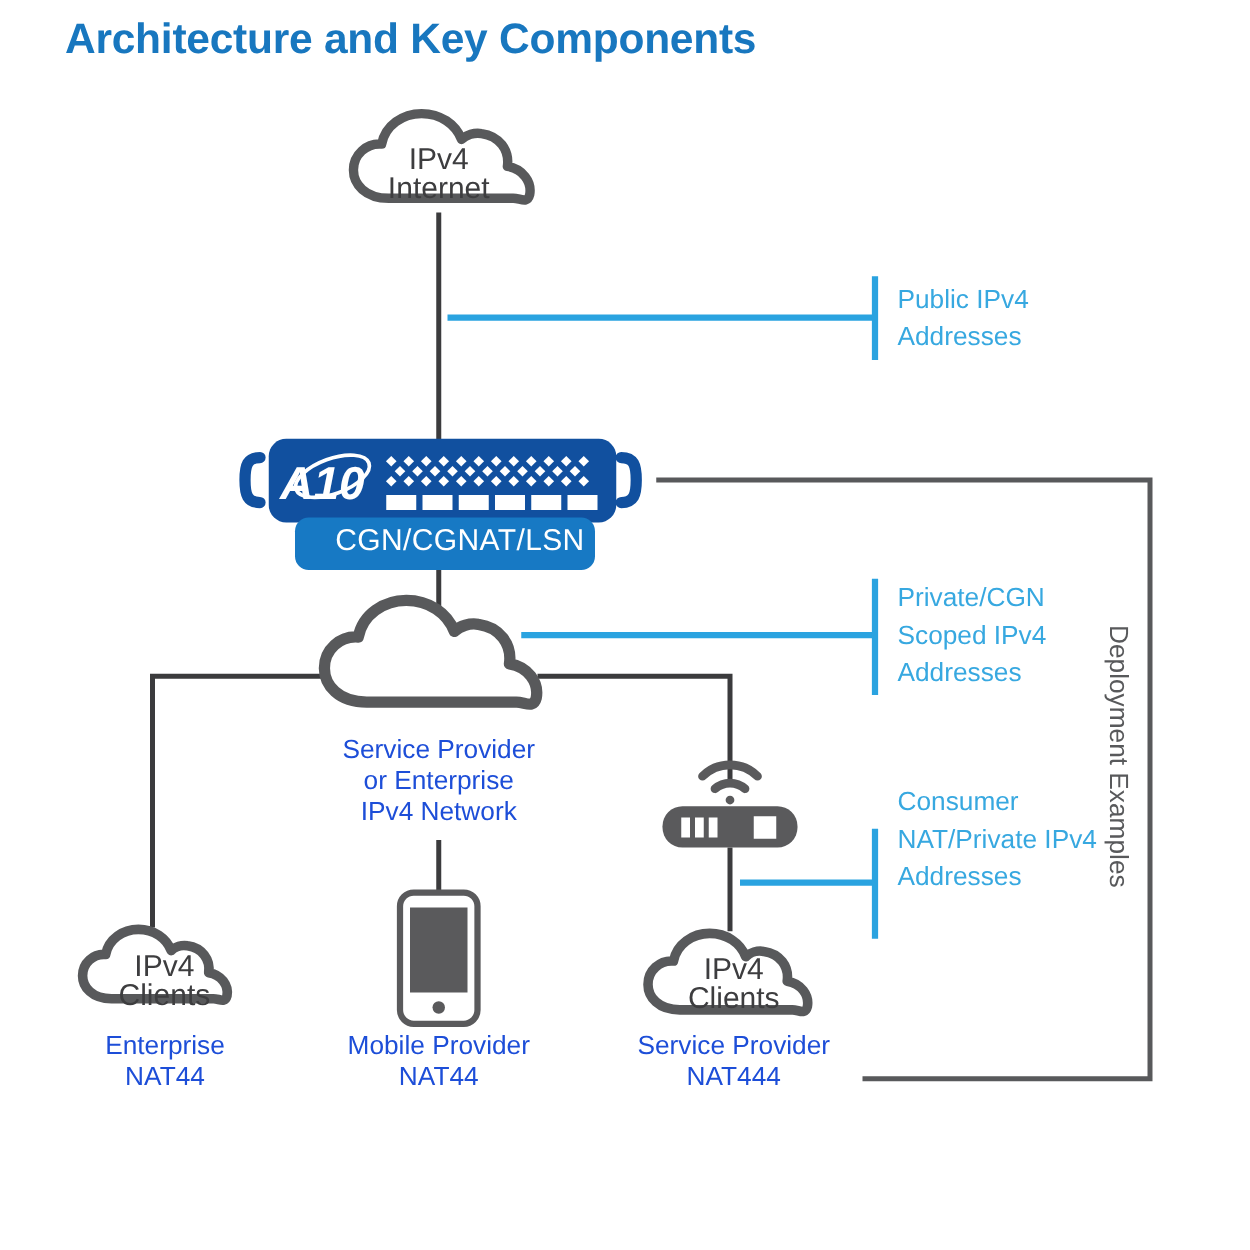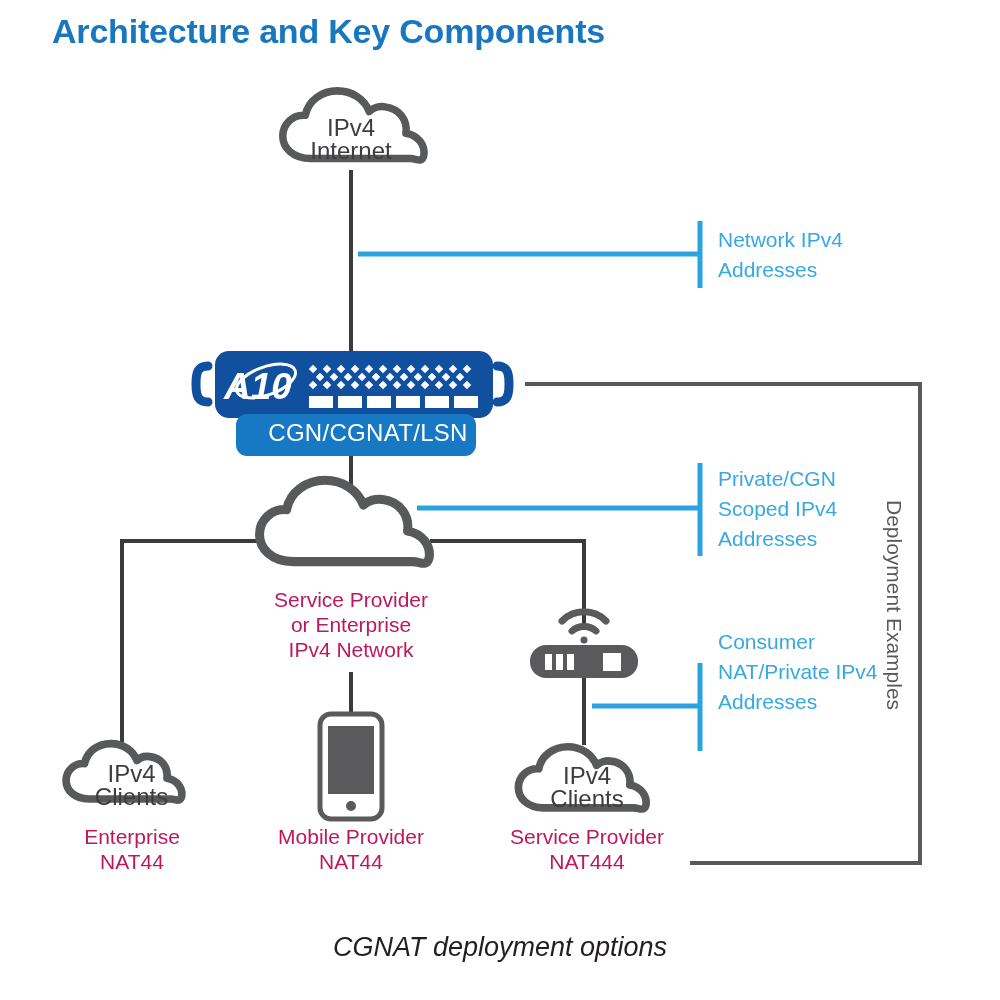--- a/index.html
+++ b/index.html
@@ -30,21 +30,21 @@
   }
   .svg-layer {
     position: absolute;
     left: 0; top: 0;
     width: 1000px;
     height: 1000px;
   }
   .node-label {
     position: absolute;
     text-align: center;
-    color: #be185d;
+    color: #1d4ed8;
     font-size: 21px;
     line-height: 25px;
     white-space: pre;
   }
   .cloud-text {
     position: absolute;
     text-align: center;
     color: #3d3d3f;
     font-size: 24px;
     line-height: 23px;
@@ -261,23 +261,22 @@
   <div class="cloud-text" style="left:64px; top:762px; width:135px;"><span>IPv4</span><br><span>Clients</span></div>
 
   <div class="node-label" style="left:42px; top:824px; width:180px;"><span>Enterprise</span><br><span>NAT44</span></div>
 
   <div class="node-label" style="left:261px; top:824px; width:180px;"><span>Mobile Provider</span><br><span>NAT44</span></div>
 
   <div class="cloud-text" style="left:517px; top:764px; width:140px;"><span>IPv4</span><br><span>Clients</span></div>
 
   <div class="node-label" style="left:487px; top:824px; width:200px;"><span>Service Provider</span><br><span>NAT444</span></div>
 
-  <div class="blue-label" style="left:718px; top:225px;"><span>Network IPv4</span><br><span>Addresses</span></div>
+  <div class="blue-label" style="left:718px; top:225px;"><span>Public IPv4</span><br><span>Addresses</span></div>
 
   <div class="blue-label" style="left:718px; top:464px;"><span>Private/CGN</span><br><span>Scoped IPv4</span><br><span>Addresses</span></div>
 
   <div class="blue-label" style="left:718px; top:627px;"><span>Consumer</span><br><span>NAT/Private IPv4</span><br><span>Addresses</span></div>
 
   <div id="deployment-examples-label">Deployment Examples</div>
 
-  <div id="caption">CGNAT deployment options</div>
 
 </div>
 
 </body></html>

